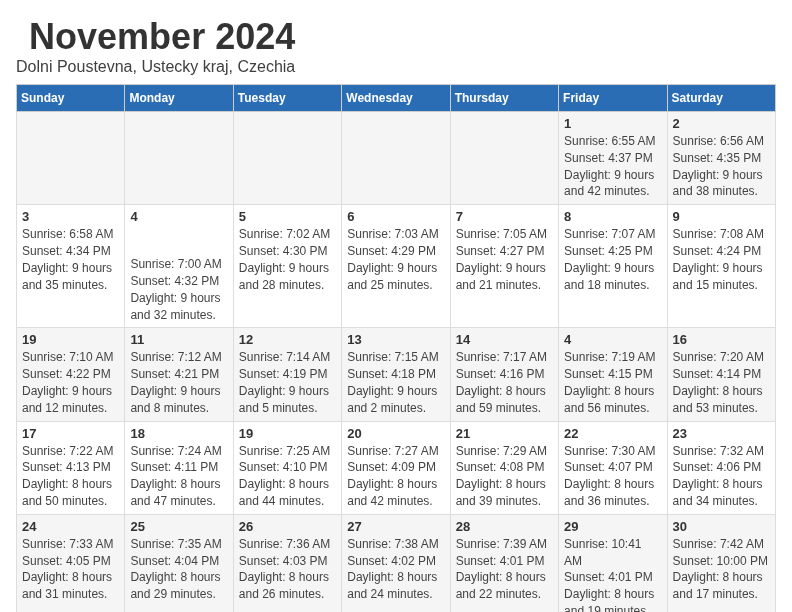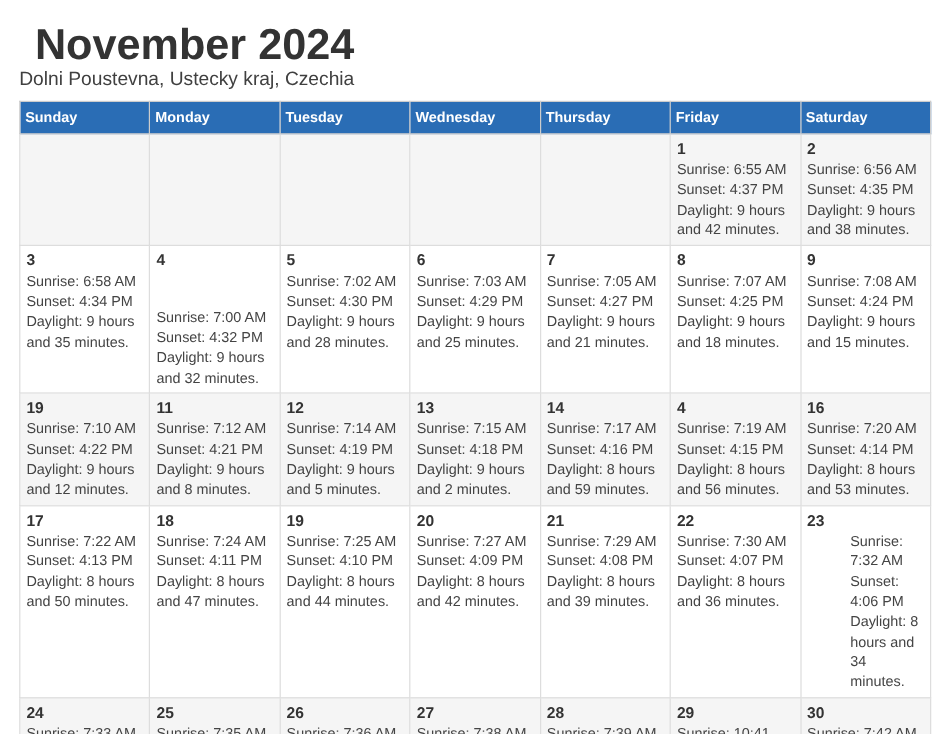--- a/index.html
+++ b/index.html
@@ -254,21 +254,21 @@
 Daylight: 8 hours and 39 minutes.</div>
         </td>
         <td>
           <span class="day-num">22</span>
           <div class="day-info" style="white-space: pre-line;">Sunrise: 7:30 AM
 Sunset: 4:07 PM
 Daylight: 8 hours and 36 minutes.</div>
         </td>
         <td>
           <span class="day-num">23</span>
-          <div class="day-info" style="white-space: pre-line; margin-left: 36px;">Sunrise: 7:32 AM
+          <div class="day-info" style="white-space: pre-line;">Sunrise: 7:32 AM
 Sunset: 4:06 PM
 Daylight: 8 hours and 34 minutes.</div>
         </td>
       </tr>
       <tr>
         <td>
           <span class="day-num">24</span>
           <div class="day-info" style="white-space: pre-line;">Sunrise: 7:33 AM
 Sunset: 4:05 PM
 Daylight: 8 hours and 31 minutes.</div>

